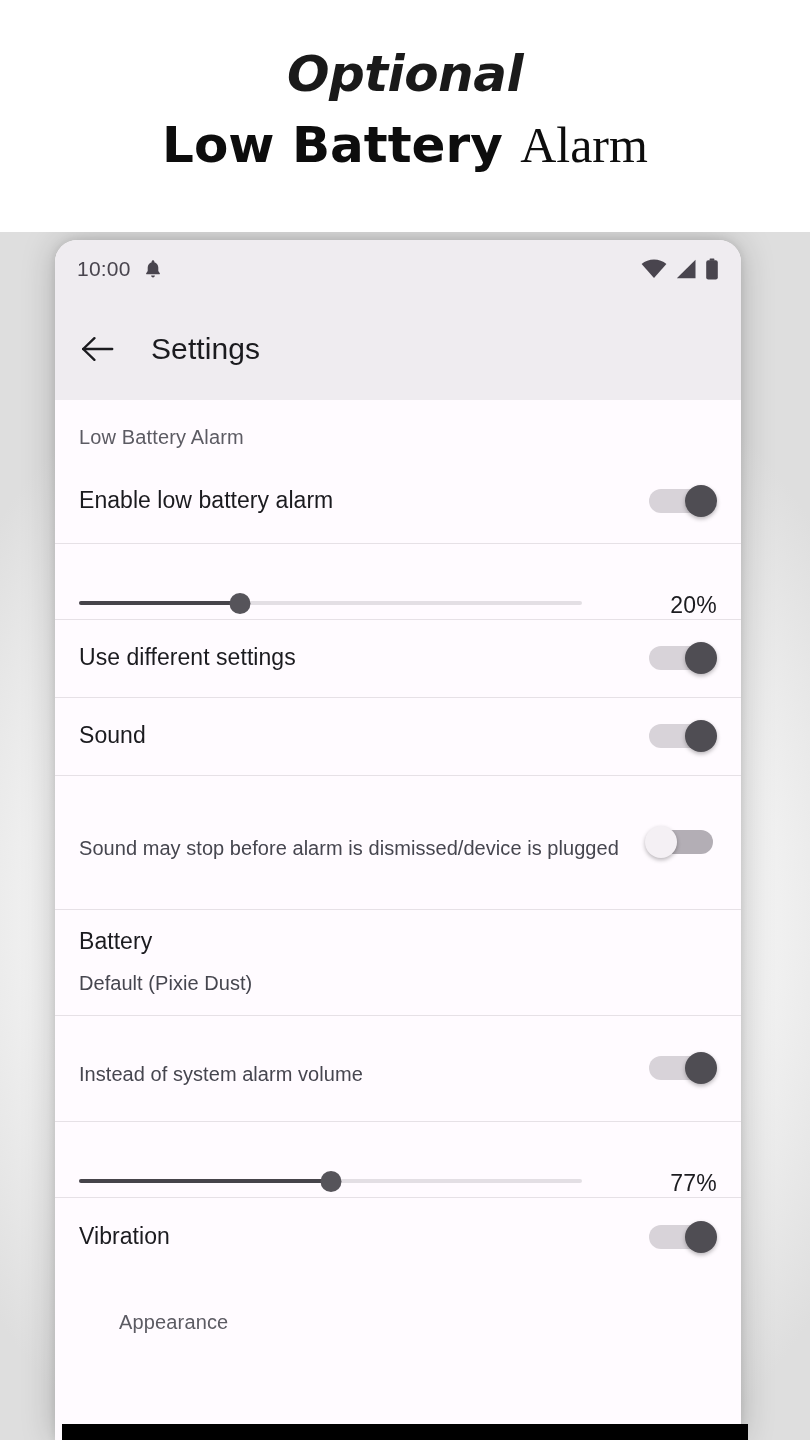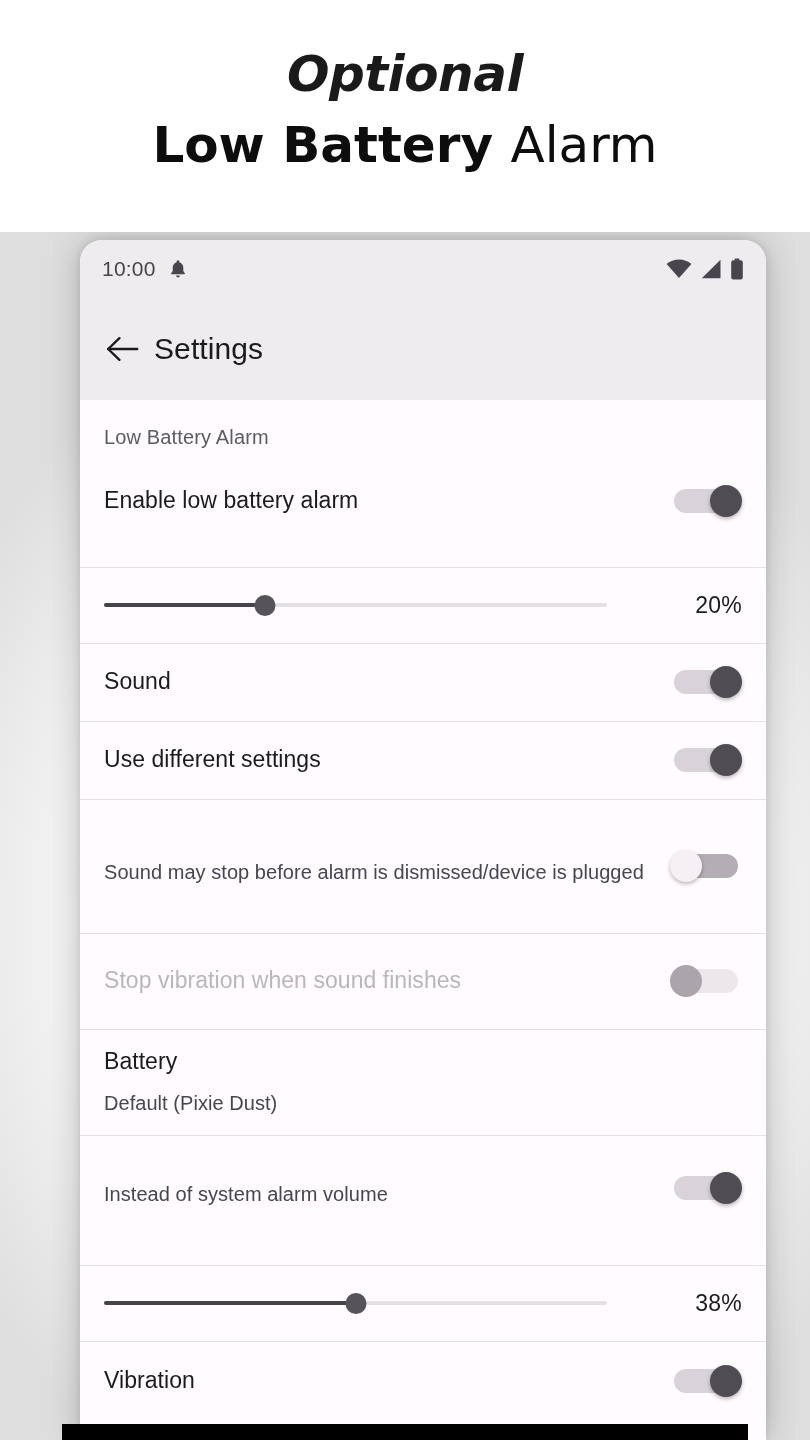--- a/index.html
+++ b/index.html
@@ -40,36 +40,36 @@
   }
   .promo-line2 {
     margin-top: 18px;
     font-size: 50px;
     color: #0d0d0d;
     line-height: 1.05;
     white-space: nowrap;
     font-family: "DejaVu Sans", sans-serif;
   }
   .promo-strong { font-weight: 700; }
-  .promo-light  { font-weight: 400; }
+  .promo-light  { font-weight: 400; font-family: Liberation Serif, serif; }
 
   
   .backdrop {
     position: absolute;
     top: 160px; left: 0;
     width: 810px;
     height: 1280px;
     background:
       radial-gradient(ellipse 520px 640px at 405px 760px, #ffffff 0%, #fdfdfd 42%, #f0f0f0 72%, #dedede 100%);
   }
 
   
   .device {
     position: absolute;
-    left: 80px;
+    left: 55px;
     top: 240px;
     width: 686px;
     height: 1200px;
     border-radius: 22px 22px 0 0;
     overflow: hidden;
     box-shadow: 0 0 34px rgba(0,0,0,0.22), 0 0 8px rgba(0,0,0,0.10);
     background: #fffbff;
   }
 
   
@@ -98,21 +98,21 @@
   }
   .sicon { display: block; }
 
   
   .appbar {
     height: 102px;
     background: #efecf0;
     display: flex;
     align-items: center;
     padding-left: 24px;
-    gap: 12px;
+    gap: 34px;
   }
   .back-btn {
     width: 38px; height: 38px;
     display: flex; align-items: center; justify-content: center;
     cursor: pointer;
   }
   .appbar-title {
     font-size: 30px;
     color: #1b1b1f;
     font-weight: 400;
@@ -197,25 +197,24 @@
   .switch.on .thumb  { right: 0; background: #4f4d53; }
   .switch.off .track { background: #b3aeb5; }
   .switch.off .thumb { left: 0; background: #f4f0f4; }
   .switch.dis .track { background: #ebe7eb; box-shadow: none; }
   .switch.dis .thumb { left: 0; background: #a9a5ab; box-shadow: none; }
 
   
   .slider-row {
     position: relative;
     display: flex;
-    align-items: center;
+    align-items: flex-end;
     height: 76px;
-    padding: 8px 24px;
+    padding: 0 24px;
     background: #fffbff;
-    margin-top: 24px;
   }
   .slider-row.divider-top::before {
     content: "";
     position: absolute;
     top: 0; left: 0; right: 0;
     height: 1px;
     background: #e6e1e6;
   }
   .slider {
     position: relative;
@@ -335,57 +334,48 @@
       <div class="slider">
         <div class="track-bg"></div>
         <div class="track-fill" style="width:32%;"></div>
         <div class="knob" style="left:32%;"></div>
       </div>
       <div class="slider-value">20%</div>
     </div>
 
     <div class="row divider-top">
       <div class="row-text">
+        <div class="row-title">Use different settings</div>
+      </div>
+      <div class="switch on">
+        <div class="track"></div>
+        <div class="thumb"></div>
+      </div>
+    </div>
+
+    <div class="row divider-top">
+      <div class="row-text">
         <div class="row-title">Sound</div>
       </div>
       <div class="switch on">
         <div class="track"></div>
         <div class="thumb"></div>
       </div>
     </div>
 
-    <div class="row divider-top">
-      <div class="row-text">
-        <div class="row-title">Use different settings</div>
-      </div>
-      <div class="switch on">
-        <div class="track"></div>
-        <div class="thumb"></div>
-      </div>
-    </div>
-
     <div class="row divider-top" style="min-height:134px;">
       <div class="row-text">
         <div class="row-sub">Sound may stop before alarm is dismissed/device is plugged</div>
       </div>
       <div class="switch off">
         <div class="track"></div>
         <div class="thumb"></div>
       </div>
     </div>
 
-    <div class="row divider-top disabled" style="min-height:96px;">
-      <div class="row-text">
-        <div class="row-title">Stop vibration when sound finishes</div>
-      </div>
-      <div class="switch dis">
-        <div class="track"></div>
-        <div class="thumb"></div>
-      </div>
-    </div>
 
     <div class="row divider-top" style="min-height:106px;">
       <div class="row-text">
         <div class="row-title">Battery</div>
         <div class="row-sub">Default (Pixie Dust)</div>
       </div>
     </div>
 
     <div class="row divider-top" style="min-height:106px;">
       <div class="row-text">
@@ -396,21 +386,21 @@
         <div class="thumb"></div>
       </div>
     </div>
 
     <div class="slider-row divider-top">
       <div class="slider">
         <div class="track-bg"></div>
         <div class="track-fill" style="width:50%;"></div>
         <div class="knob" style="left:50%;"></div>
       </div>
-      <div class="slider-value">38%</div>
+      <div class="slider-value">77%</div>
     </div>
 
     <div class="row divider-top" style="min-height:80px;">
       <div class="row-text">
         <div class="row-title">Vibration</div>
       </div>
       <div class="switch on">
         <div class="track"></div>
         <div class="thumb"></div>
       </div>

